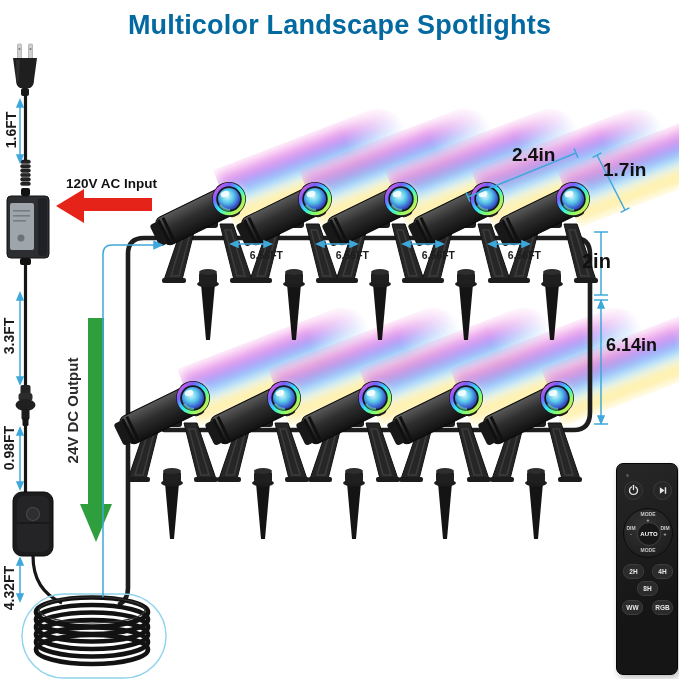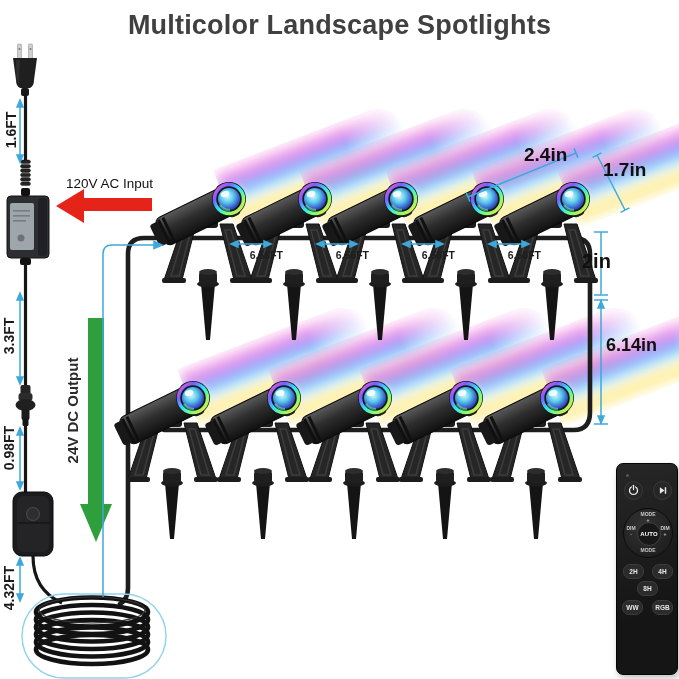--- a/index.html
+++ b/index.html
@@ -1,20 +1,20 @@
 <!DOCTYPE html>
 <html><head>
 <meta charset="utf-8">
 <style>
   html,body{margin:0;padding:0;background:#fff;}
   #stage{position:relative;width:679px;height:679px;background:#fff;overflow:hidden;
          font-family:"Liberation Sans",sans-serif;}
   .abs{position:absolute;}
   #title{top:10px;left:0;width:679px;text-align:center;font-size:27px;font-weight:700;
-         color:#404040;letter-spacing:.2px;z-index:8;}
+         color:#0369a1;letter-spacing:.2px;z-index:8;}
   
   #beam-layer{z-index:1;inset:0;}
   #cable-svg{z-index:2;inset:0;}
   #lights-layer{z-index:3;inset:0;}
   #hardware-svg{z-index:4;inset:0;}
   #annot-svg{z-index:5;inset:0;}
   .beam{position:absolute;width:196px;height:62px;transform:rotate(-21deg);
         transform-origin:0 50%;filter:blur(6px);border-radius:0 40px 40px 0;
         background:linear-gradient(to bottom,
           rgba(255,255,255,0) 2%, rgba(247,140,225,.85) 16%, rgba(165,122,248,.8) 34%,
@@ -24,21 +24,21 @@
         mask-image:linear-gradient(to right,#000 0%,#000 68%,transparent 100%);}
   .spotlight{position:absolute;width:140px;height:170px;}
   
   .dim{position:absolute;font-weight:700;color:#101010;z-index:6;}
   .sp{position:absolute;top:249px;width:64px;text-align:right;font-size:10.5px;
       font-weight:700;color:#1d1d1d;z-index:6;}
   .vlabel{position:absolute;width:90px;text-align:center;transform:rotate(-90deg);
           font-weight:700;font-size:14px;color:#1b1b1b;z-index:6;}
   #dc-label{position:absolute;left:2px;top:402px;width:140px;text-align:center;
           transform:rotate(-90deg);font-weight:700;font-size:15px;color:#2b2b2b;z-index:6;}
-  #ac-label{position:absolute;left:66px;top:176px;font-size:13.5px;font-weight:400;
+  #ac-label{position:absolute;left:66px;top:176px;font-size:13.5px;font-weight:700;
           color:#111;z-index:6;white-space:nowrap;}
   
   #remote{position:absolute;left:616px;top:463px;width:60px;height:210px;z-index:7;
           background:linear-gradient(160deg,#272727,#151515 70%);border-radius:7px;
           border:1px solid #050505;box-shadow:2px 3px 6px rgba(0,0,0,.25);}
   #remote .led{position:absolute;left:9px;top:10px;width:3px;height:3px;border-radius:50%;background:#555;}
   .rbtn{position:absolute;width:17px;height:17px;border-radius:50%;background:#262626;
         border:1px solid #3a3a3a;display:flex;align-items:center;justify-content:center;}
   #dpad{position:absolute;left:6px;top:44px;width:48px;height:48px;border-radius:50%;
         background:radial-gradient(circle at 40% 35%,#333,#1f1f1f 75%);border:1px solid #0c0c0c;}
@@ -275,21 +275,21 @@
   <div class="vlabel" style="left:-34px;top:122px;">1.6FT</div>
   <div class="vlabel" style="left:-36px;top:328px;">3.3FT</div>
   <div class="vlabel" style="left:-36px;top:440px;">0.98FT</div>
   <div class="vlabel" style="left:-36px;top:580px;">4.32FT</div>
 
   <div class="sp" style="left:219px;">6.56FT</div>
   <div class="sp" style="left:305px;">6.56FT</div>
   <div class="sp" style="left:391px;">6.56FT</div>
   <div class="sp" style="left:477px;">6.56FT</div>
 
-  <div class="dim" style="left:524px;top:144px;font-size:19px;">2.4in</div>
+  <div class="dim" style="left:512px;top:144px;font-size:19px;">2.4in</div>
   <div class="dim" style="left:603px;top:159px;font-size:19px;">1.7in</div>
   <div class="dim" style="left:582px;top:250px;font-size:20px;">2in</div>
   <div class="dim" style="left:606px;top:335px;font-size:18px;">6.14in</div>
 
   <div id="remote">
     <div class="led"></div>
     <div class="rbtn" style="left:7px;top:17px;">
       <svg width="13" height="13" viewBox="0 0 20 20">
         <path d="M6.8,4.6 A6.2,6.2 0 1 0 13.2,4.6" fill="none" stroke="#e9e9e9" stroke-width="2" stroke-linecap="round"></path>
         <line x1="10" y1="2" x2="10" y2="8.5" stroke="#e9e9e9" stroke-width="2" stroke-linecap="round"></line>

